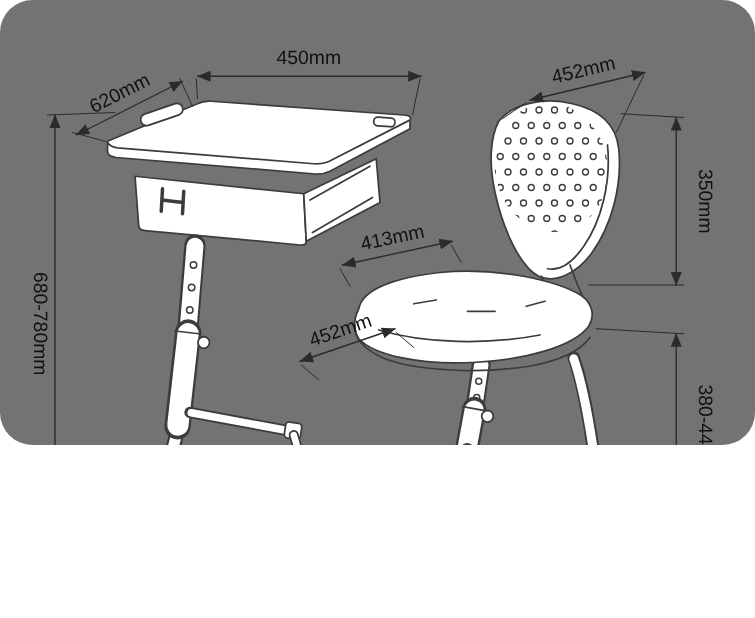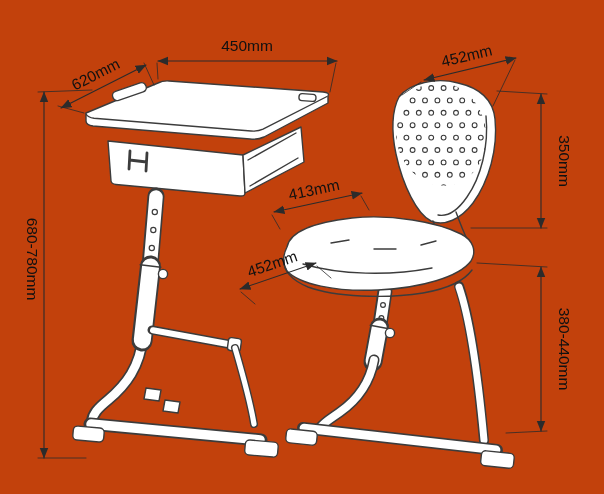--- a/index.html
+++ b/index.html
@@ -1,21 +1,22 @@
 <!DOCTYPE html>
 <html><head>
 <meta charset="utf-8">
 <style>
   html,body{margin:0;padding:0;background:#ffffff;}
   .canvas{
     position:relative;
-    width:604px;height:494px;
-    background:#c2410c;
+    width:604px;height:356px;
+    background:#737373;
     overflow:hidden;
     font-family:"Liberation Sans",sans-serif;
+    border-radius:26px;
   }
   svg{position:absolute;inset:0;}
   svg text{
     font-family:"Liberation Sans",sans-serif;
     font-size:15.5px;
     fill:#111111;
     stroke:none;
   }
   .draw{stroke:#3c3c3c;stroke-width:1.4;fill:none;stroke-linecap:round;stroke-linejoin:round;}
   .dim{stroke:#2b2b2b;stroke-width:1.1;fill:none;stroke-linecap:round;}

